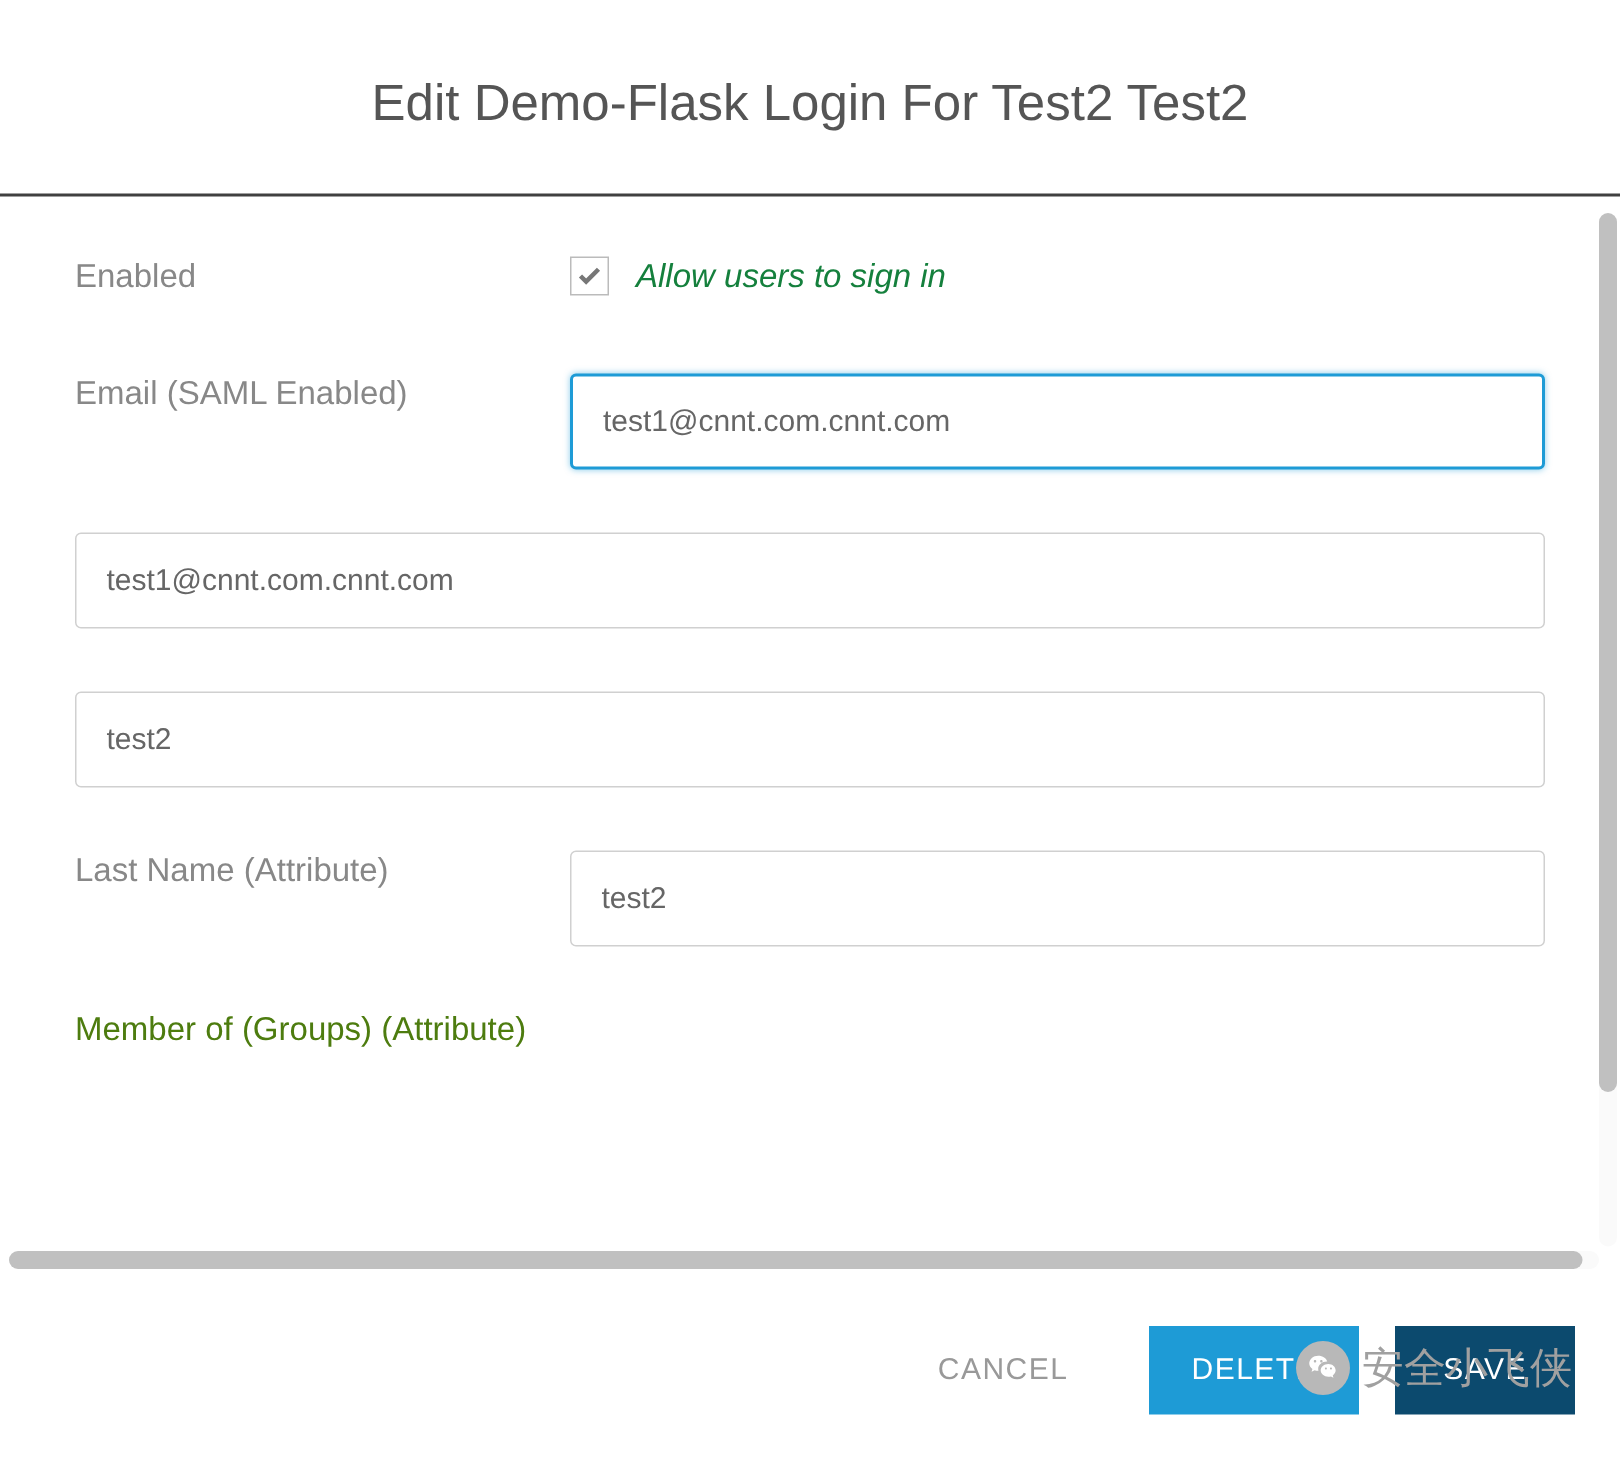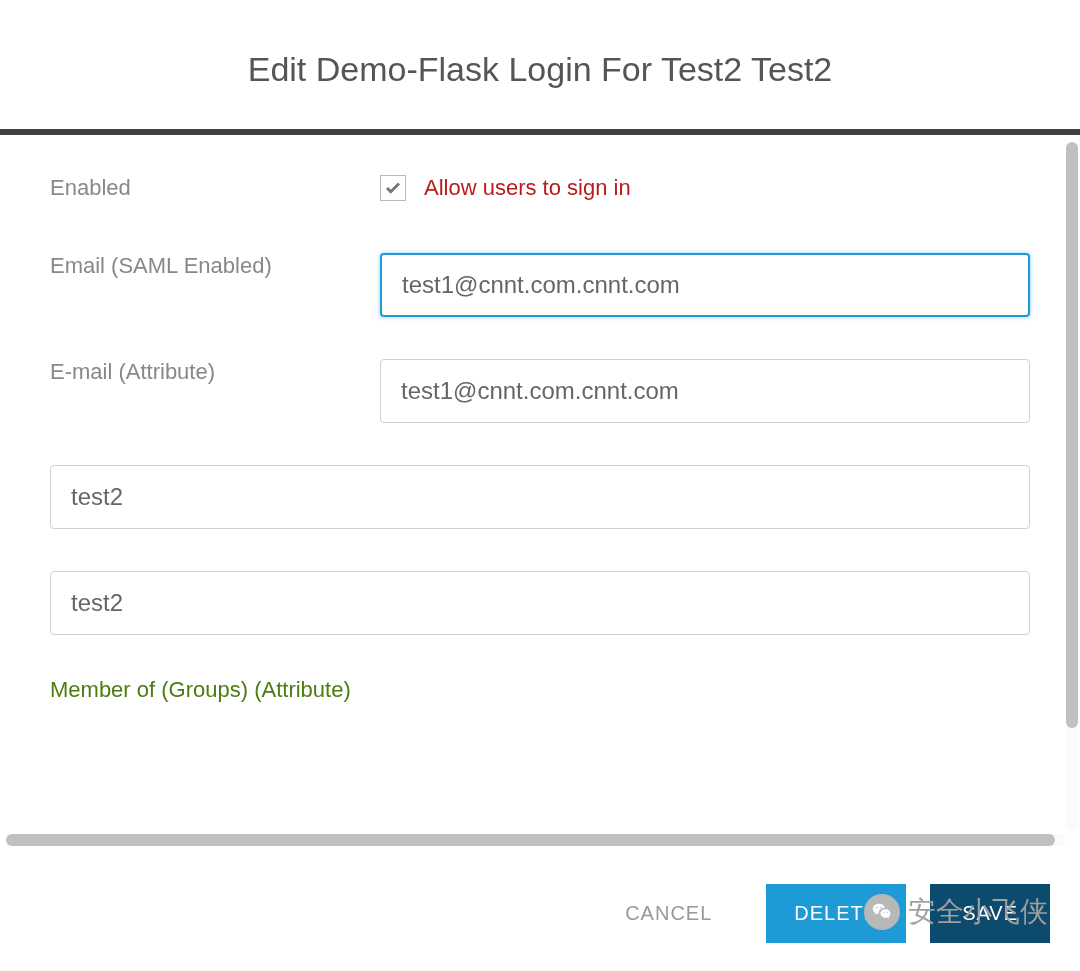--- a/index.html
+++ b/index.html
@@ -12,21 +12,21 @@
       background: #fff;
       color: #333;
       width: 1080px;
       height: 971px;
       overflow: hidden;
       position: relative;
     }
     .header {
       padding: 50px 20px 40px;
       text-align: center;
-      border-bottom: 6px solid #404040;
+      border-bottom: 2px solid #404040;
     }
     .header h1 {
       font-size: 34px;
       font-weight: 400;
       color: #555;
     }
     .form-body {
       height: 690px;
       overflow-y: auto;
       padding: 40px 50px 40px 50px;
@@ -70,27 +70,28 @@
       align-items: center;
       justify-content: center;
       cursor: pointer;
     }
     .checkbox svg {
       width: 18px;
       height: 18px;
     }
     .checkbox-label {
       font-size: 22px;
-      color: #b91c1c;
+      color: #15803d;
+      font-style: italic;
     }
     .text-input {
       width: 100%;
       height: 64px;
       padding: 0 20px;
-      font-size: 24px;
+      font-size: 20px;
       color: #666;
       border: 1px solid #d0d0d0;
       border-radius: 4px;
       outline: none;
       font-family: inherit;
     }
     .text-input.focused {
       border: 2px solid #1e9bd6;
       box-shadow: 0 0 4px rgba(30,155,214,0.5);
     }
@@ -215,33 +216,33 @@
   </div>
 
   <div class="form-row">
     <div class="label">Email (SAML Enabled)</div>
     <div class="field-wrap">
       <input type="text" class="text-input focused" value="test1@cnnt.com.cnnt.com" style="">
     </div>
   </div>
 
   <div class="form-row">
-    <div class="label">E-mail (Attribute)</div>
     <div class="field-wrap">
       <input type="text" class="text-input" value="test1@cnnt.com.cnnt.com" style="">
     </div>
   </div>
 
   <div class="form-row">
     <div class="field-wrap">
       <input type="text" class="text-input" value="test2" style="">
     </div>
   </div>
 
   <div class="form-row">
+    <div class="label">Last Name (Attribute)</div>
     <div class="field-wrap">
       <input type="text" class="text-input" value="test2" style="">
     </div>
   </div>
 
   <div class="form-row-stacked">
     <span class="label-full">Member of (Groups) (Attribute)</span>
   </div>
 
 </div>

